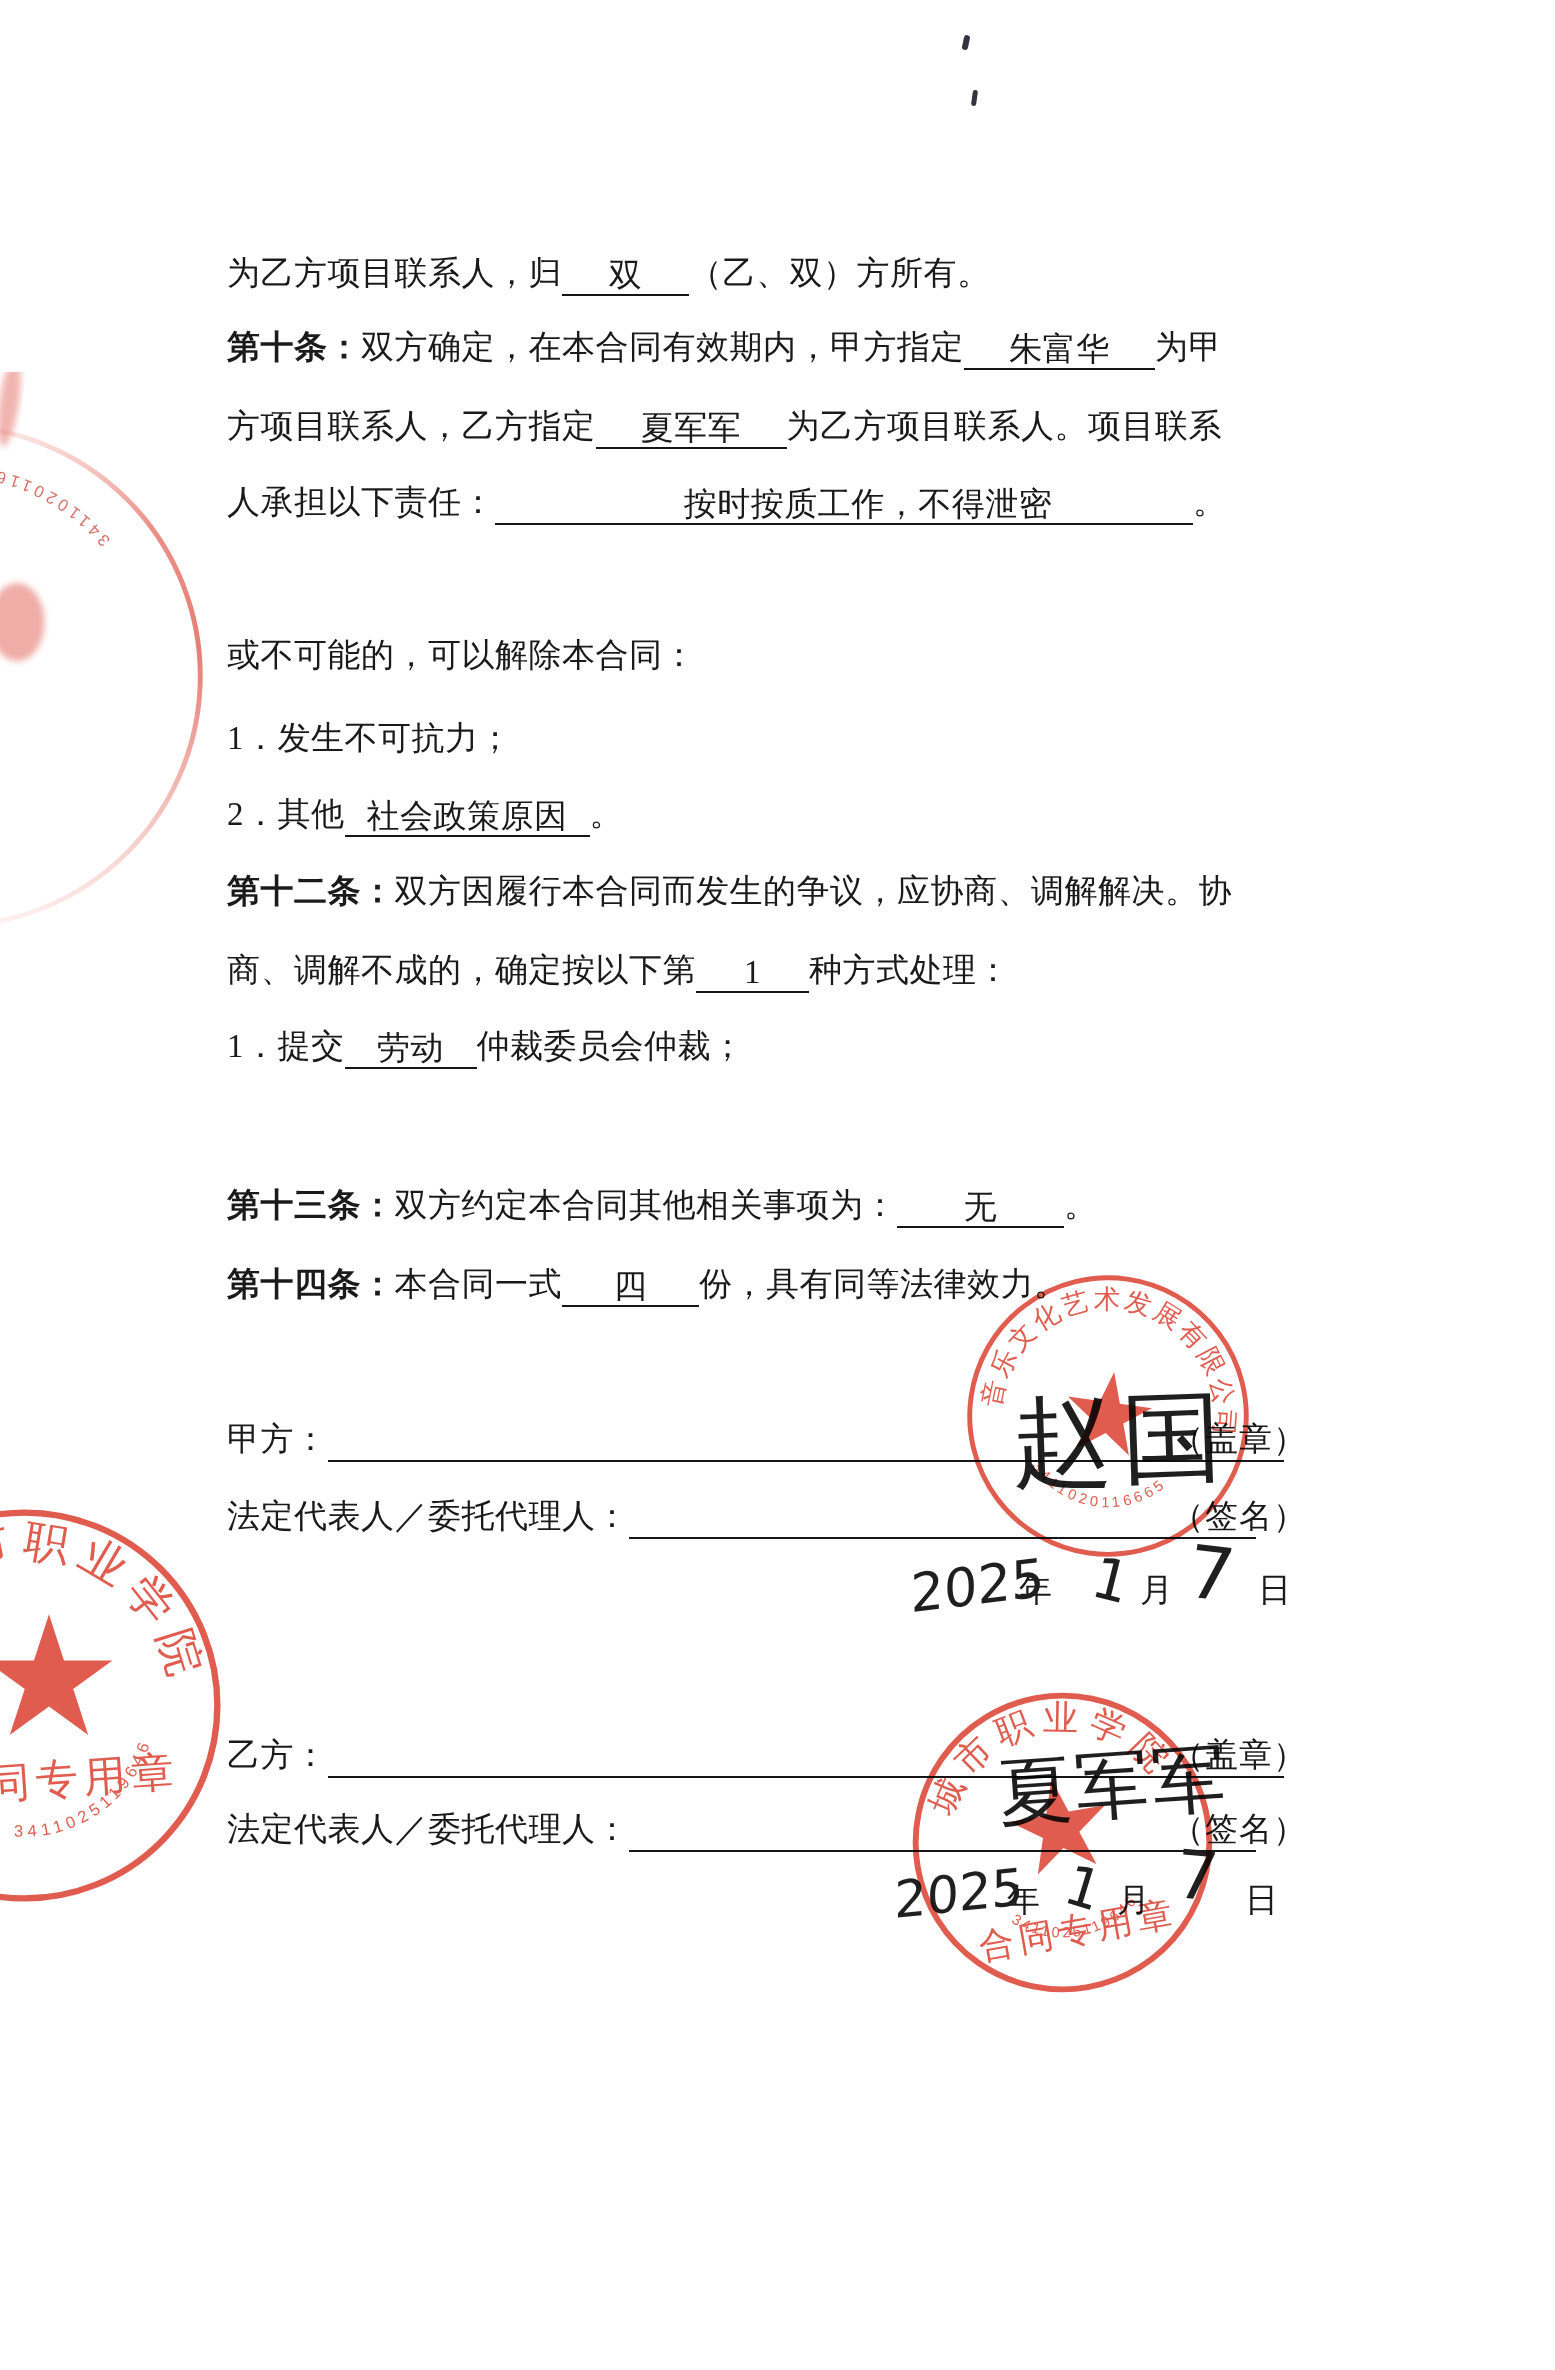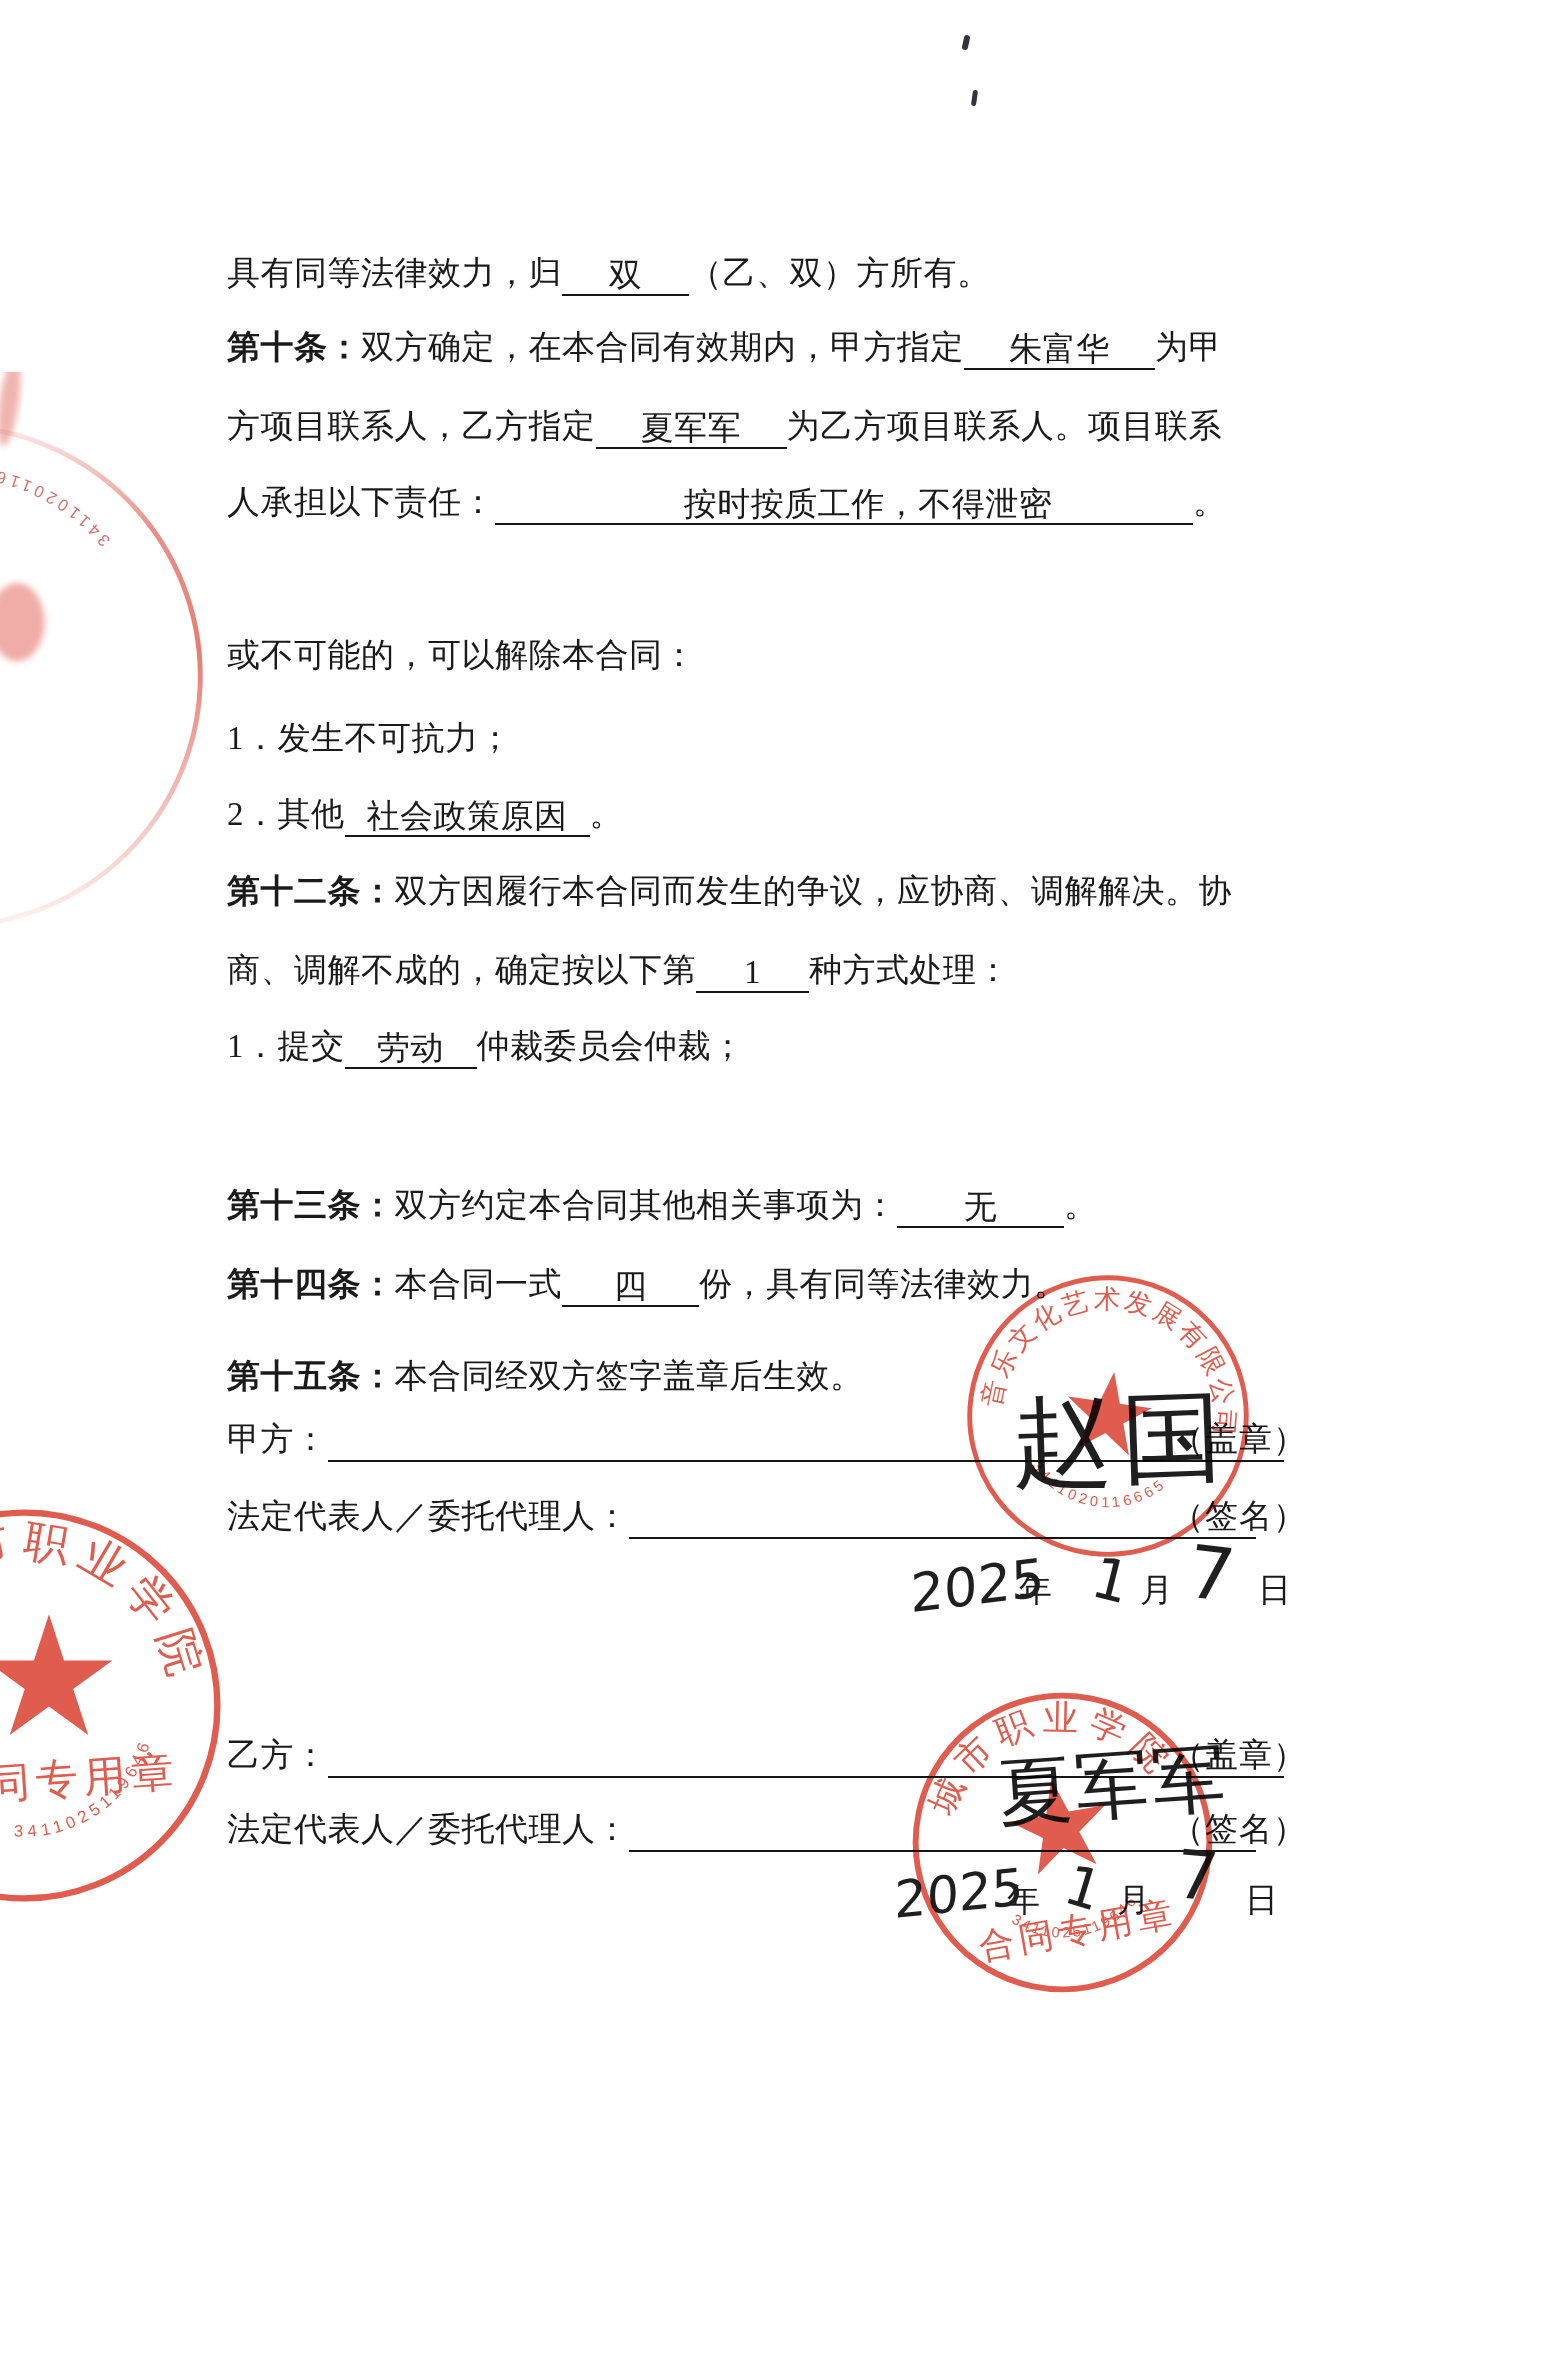--- a/index.html
+++ b/index.html
@@ -38,21 +38,21 @@
   .stamp{position:absolute;mix-blend-mode:multiply;opacity:0.9;}
   .sig{position:absolute;mix-blend-mode:multiply;}
   .speck{position:absolute;background:#34343e;border-radius:2.9px;}
 </style>
 </head>
 <body>
 
 <div class="page">
 
   <div class="tl" style="top:251px">
-    <span>具有同等法律效力，归</span><span class="blank w130">双</span><span>（乙、双）方所有。</span>
+    <span>为乙方项目联系人，归</span><span class="blank w130">双</span><span>（乙、双）方所有。</span>
   </div>
 
   <div class="tl" style="top:325px">
     <span class="hd">第十条：</span><span>双方确定，在本合同有效期内，甲方指定</span><span class="blank w195">朱富华</span><span>为甲</span>
   </div>
 
   <div class="tl" style="top:404px">
     <span>方项目联系人，乙方指定</span><span class="blank w195">夏军军</span><span>为乙方项目联系人。项目联系</span>
   </div>
 
@@ -87,23 +87,20 @@
 
 
   <div class="tl" style="top:1183px">
     <span class="hd">第十三条：</span><span>双方约定本合同其他相关事项为：</span><span class="blank w170">无</span><span>。</span>
   </div>
 
   <div class="tl" style="top:1262px">
     <span class="hd">第十四条：</span><span>本合同一式</span><span class="blank w140">四</span><span>份，具有同等法律效力。</span>
   </div>
 
-  <div class="tl" style="top:1354px">
-    <span class="hd">第十五条：</span><span>本合同经双方签字盖章后生效。</span>
-  </div>
 
   <div class="tl" style="top:1417px">
     <span>甲方：</span><span class="blank w975"></span><span class="note">（盖章）</span>
   </div>
   <div class="tl" style="top:1494px">
     <span>法定代表人／委托代理人：</span><span class="blank w640"></span><span class="note">（签名）</span>
   </div>
   <span class="printed" style="left:1019px;top:1568px">年</span>
   <span class="printed" style="left:1140px;top:1568px">月</span>
   <span class="printed" style="left:1258px;top:1568px">日</span>

